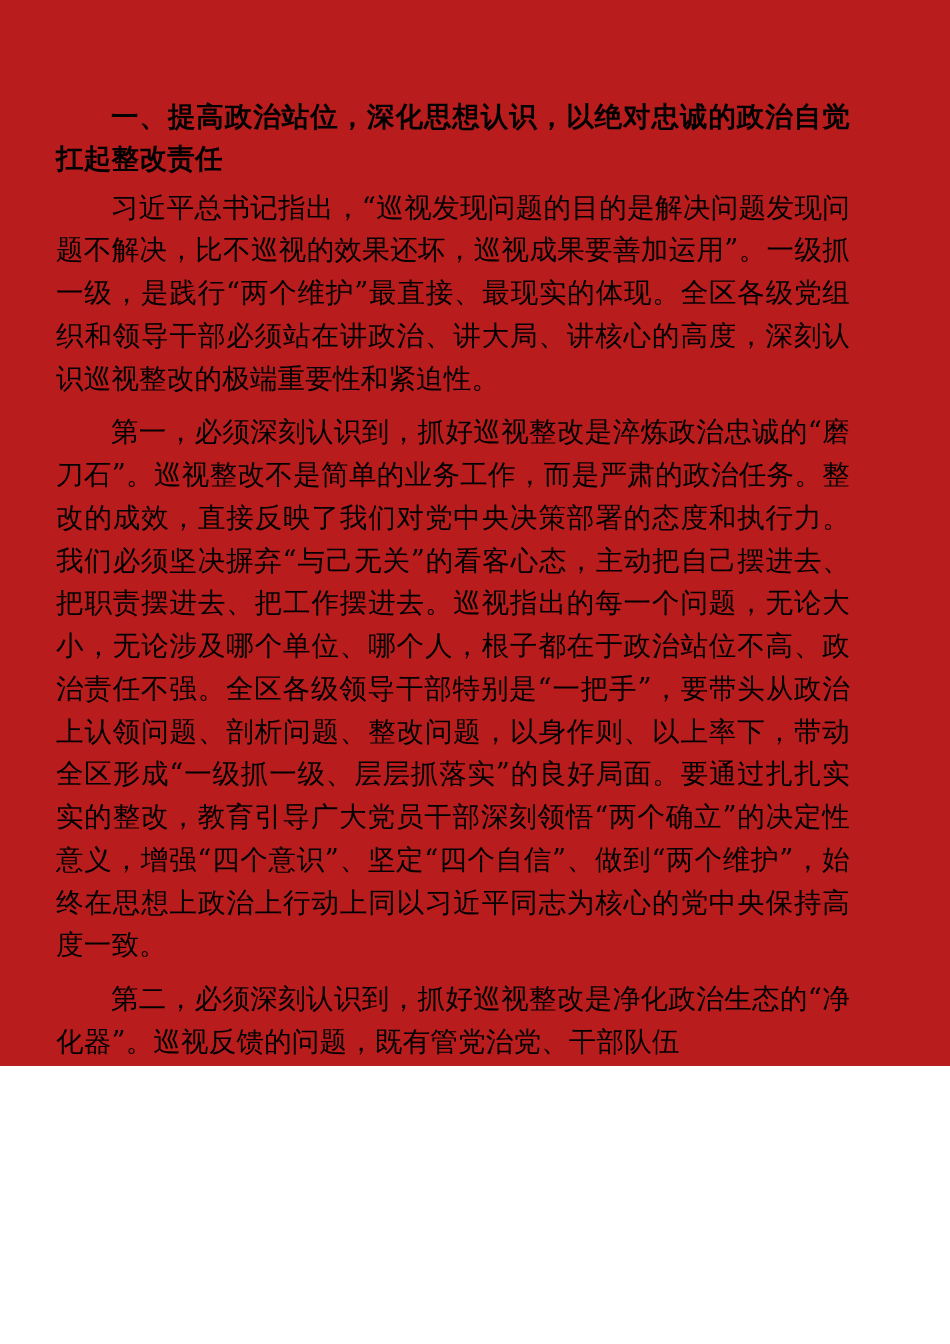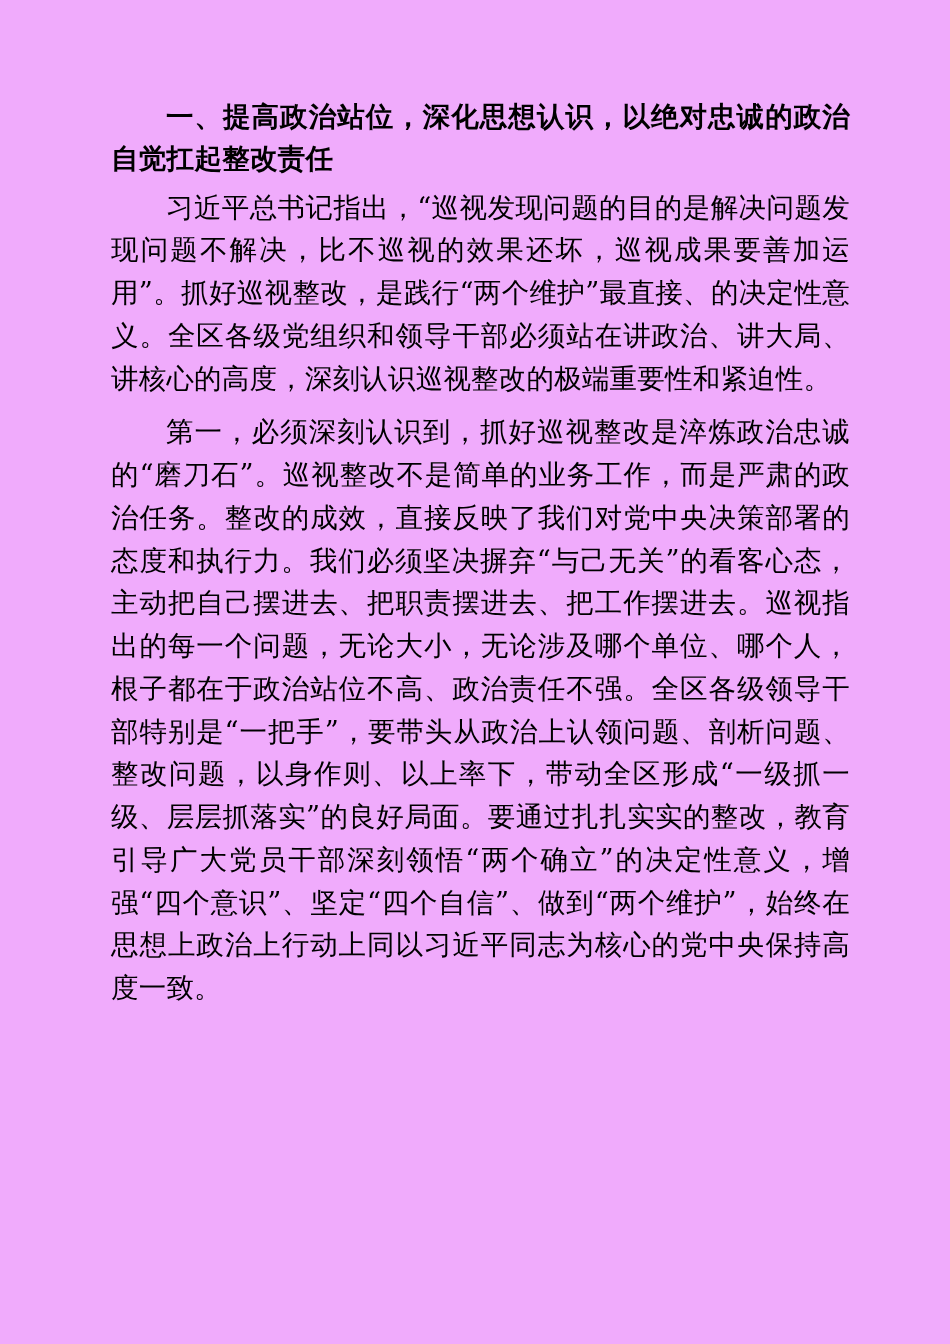--- a/index.html
+++ b/index.html
@@ -10,24 +10,24 @@
   body {
     width: 950px;
     height: 1344px;
     font-family: "DejaVu Serif", "Liberation Serif", serif;
     color: #000000;
     overflow: hidden;
   }
   .page {
     position: relative;
     width: 950px;
-    height: 1344px;
+    height: 1066px;
     box-sizing: border-box;
-    padding: 96px 100px 40px 111px;
-    background: #f0abfc;
+    padding: 96px 100px 40px 56px;
+    background: #b91c1c;
   }
   .doc-heading {
     font-size: 27.5px;
     font-weight: bold;
     line-height: 1.52;
     text-align: justify;
     text-justify: inter-ideograph;
     text-indent: 2em;
     margin: 0 0 6px 0;
     letter-spacing: 0.3px;
@@ -43,15 +43,16 @@
   }
   .doc-para + .doc-para {
     margin-top: 11px;
   }
 </style>
 </head>
 <body>
 
 <div class="page">
   <h1 class="doc-heading">一、提高政治站位，深化思想认识，以绝对忠诚的政治自觉扛起整改责任</h1>
-  <p class="doc-para">习近平总书记指出，“巡视发现问题的目的是解决问题发现问题不解决，比不巡视的效果还坏，巡视成果要善加运用”。抓好巡视整改，是践行“两个维护”最直接、的决定性意义。全区各级党组织和领导干部必须站在讲政治、讲大局、讲核心的高度，深刻认识巡视整改的极端重要性和紧迫性。</p>
+  <p class="doc-para">习近平总书记指出，“巡视发现问题的目的是解决问题发现问题不解决，比不巡视的效果还坏，巡视成果要善加运用”。一级抓一级，是践行“两个维护”最直接、最现实的体现。全区各级党组织和领导干部必须站在讲政治、讲大局、讲核心的高度，深刻认识巡视整改的极端重要性和紧迫性。</p>
   <p class="doc-para">第一，必须深刻认识到，抓好巡视整改是淬炼政治忠诚的“磨刀石”。巡视整改不是简单的业务工作，而是严肃的政治任务。整改的成效，直接反映了我们对党中央决策部署的态度和执行力。我们必须坚决摒弃“与己无关”的看客心态，主动把自己摆进去、把职责摆进去、把工作摆进去。巡视指出的每一个问题，无论大小，无论涉及哪个单位、哪个人，根子都在于政治站位不高、政治责任不强。全区各级领导干部特别是“一把手”，要带头从政治上认领问题、剖析问题、整改问题，以身作则、以上率下，带动全区形成“一级抓一级、层层抓落实”的良好局面。要通过扎扎实实的整改，教育引导广大党员干部深刻领悟“两个确立”的决定性意义，增强“四个意识”、坚定“四个自信”、做到“两个维护”，始终在思想上政治上行动上同以习近平同志为核心的党中央保持高度一致。</p>
+  <p class="doc-para">第二，必须深刻认识到，抓好巡视整改是净化政治生态的“净化器”。巡视反馈的问题，既有管党治党、干部队伍</p>
 </div>
 
 </body></html>

